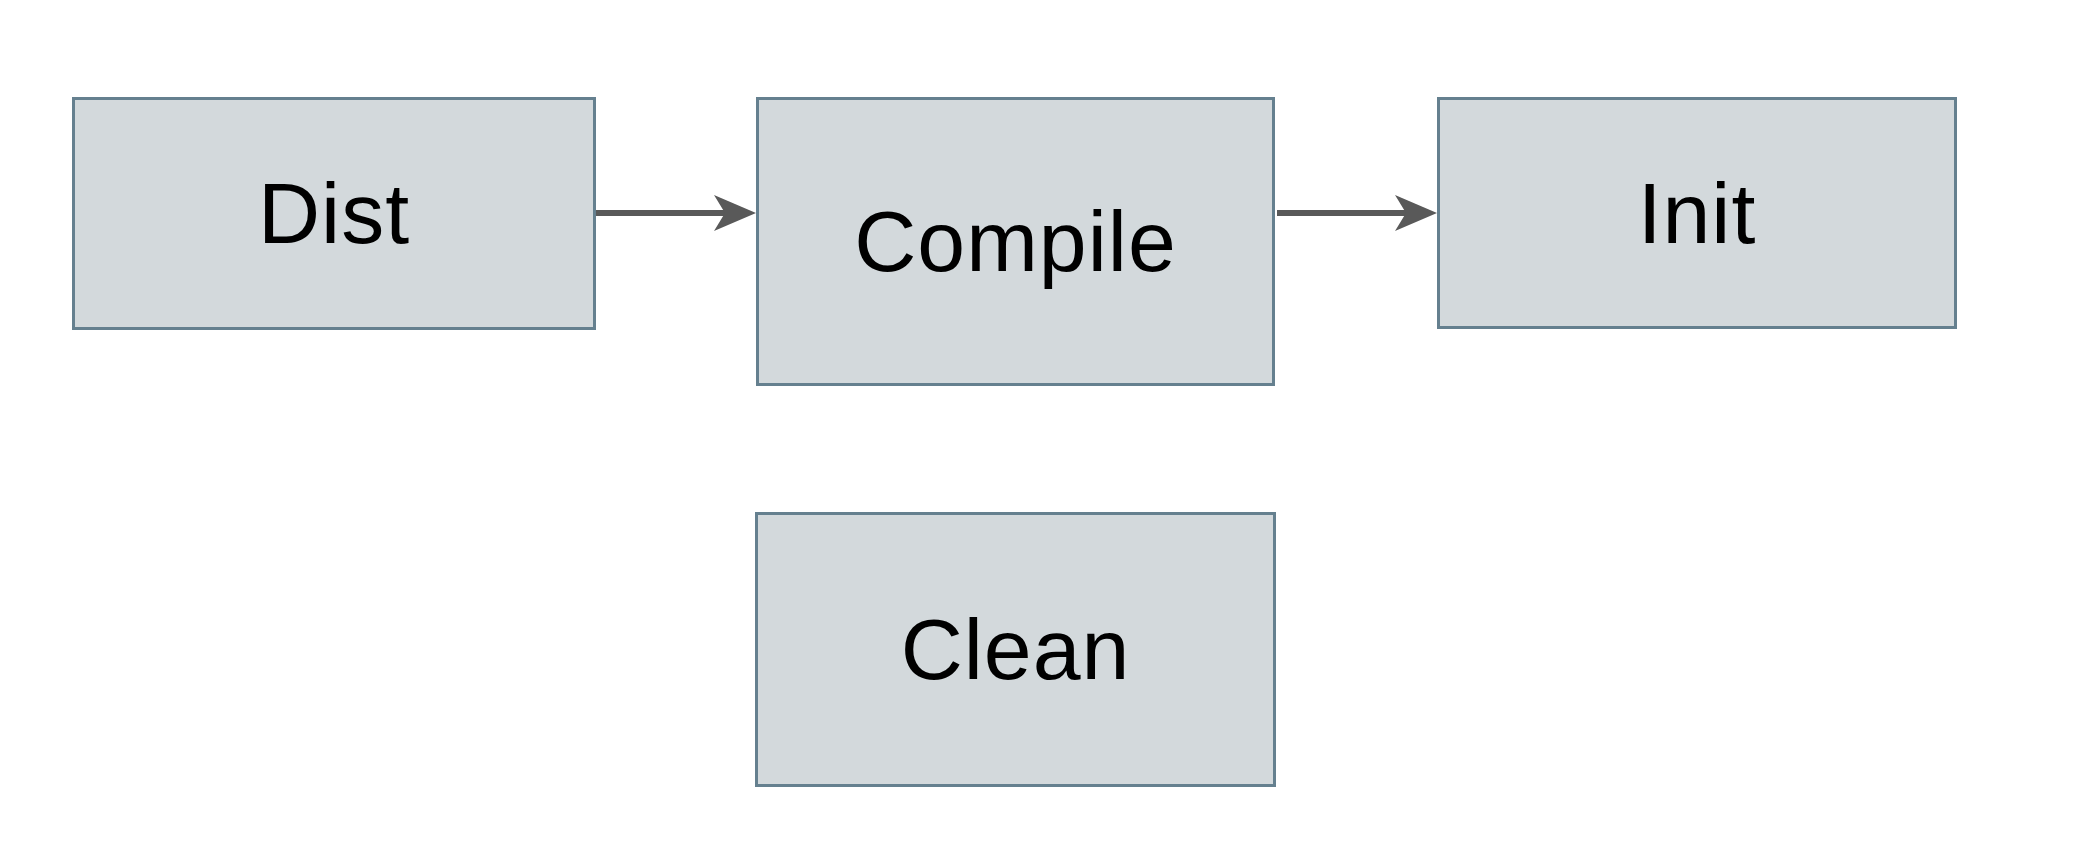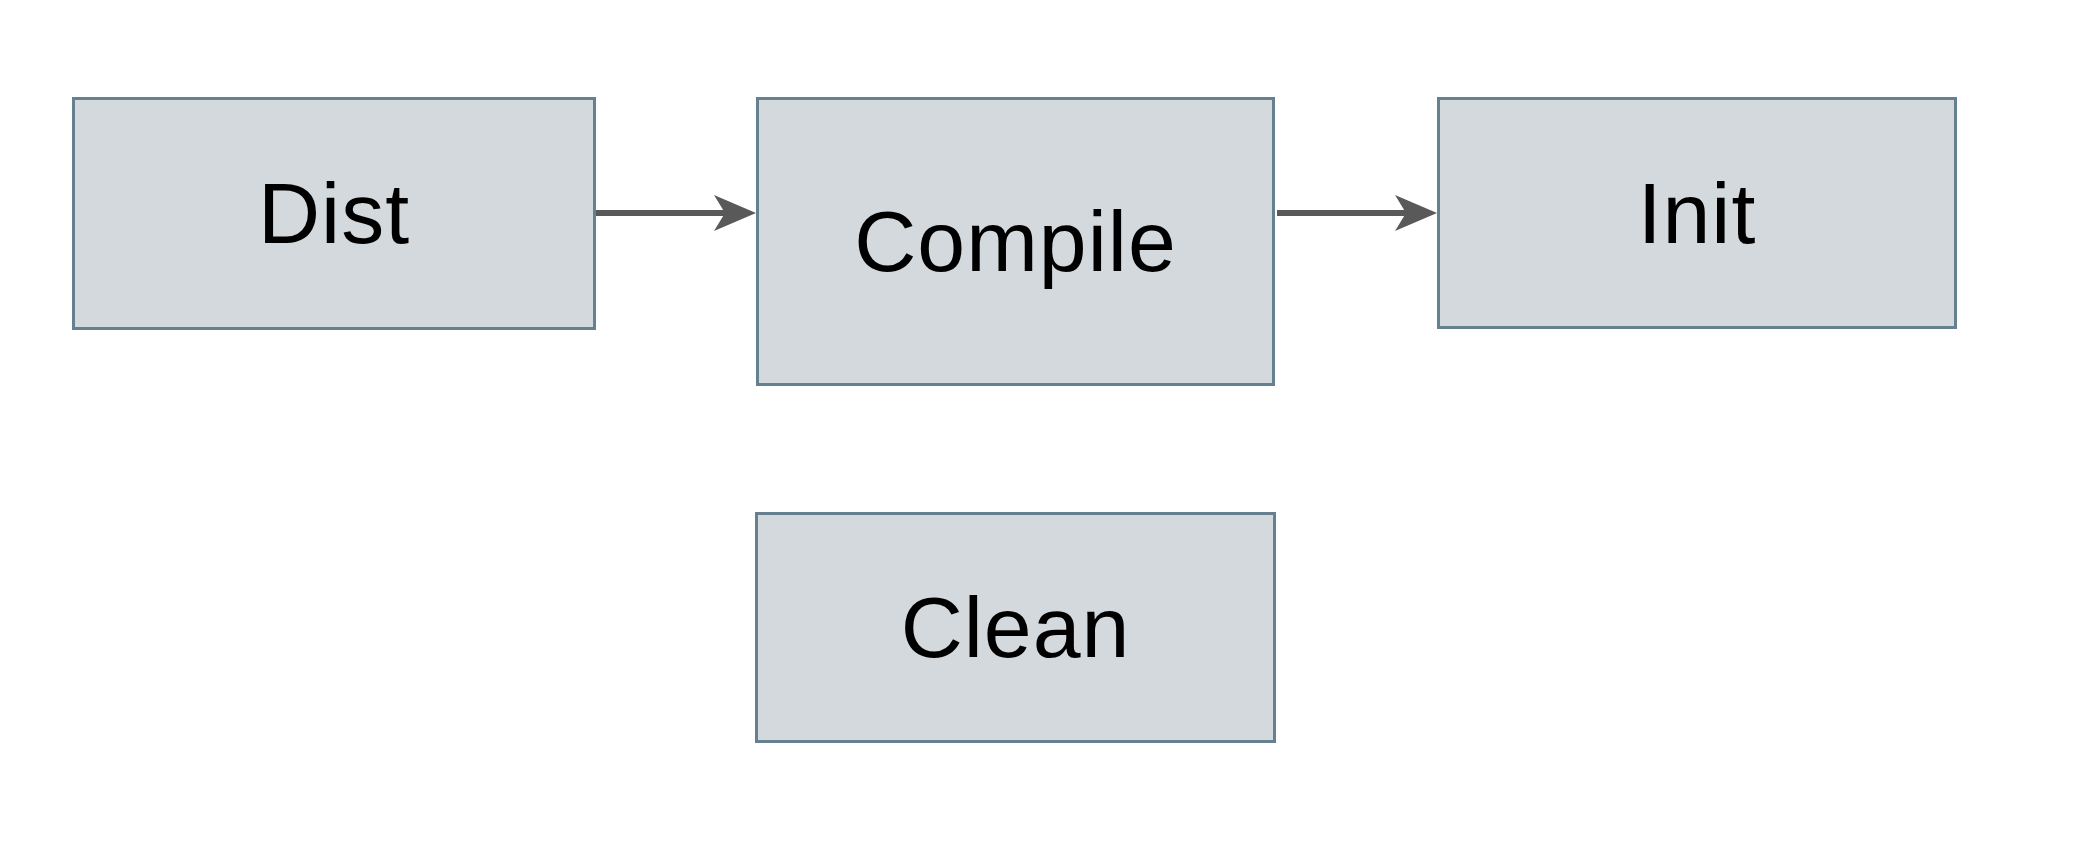--- a/index.html
+++ b/index.html
@@ -24,21 +24,21 @@
     align-items: center;
     justify-content: center;
     font-size: 86px;
     color: #000000;
     letter-spacing: 1px;
     user-select: none;
   }
   .node-dist    { left: 72px;   top: 97px;  width: 524px; height: 233px; }
   .node-compile { left: 756px;  top: 97px;  width: 519px; height: 289px; }
   .node-init    { left: 1437px; top: 97px;  width: 520px; height: 232px; }
-  .node-clean   { left: 755px;  top: 512px; width: 521px; height: 231px; }
+  .node-clean   { left: 755px;  top: 512px; width: 521px; height: 275px; }
   .connector {
     position: absolute;
     display: block;
   }
   .connector-1 { left: 596px;  top: 185px; }
   .connector-2 { left: 1277px; top: 185px; }
 </style>
 </head>
 <body>
 

